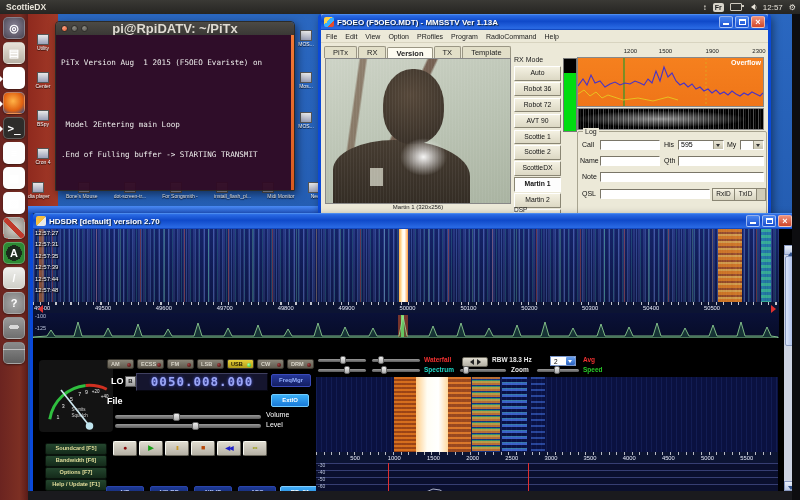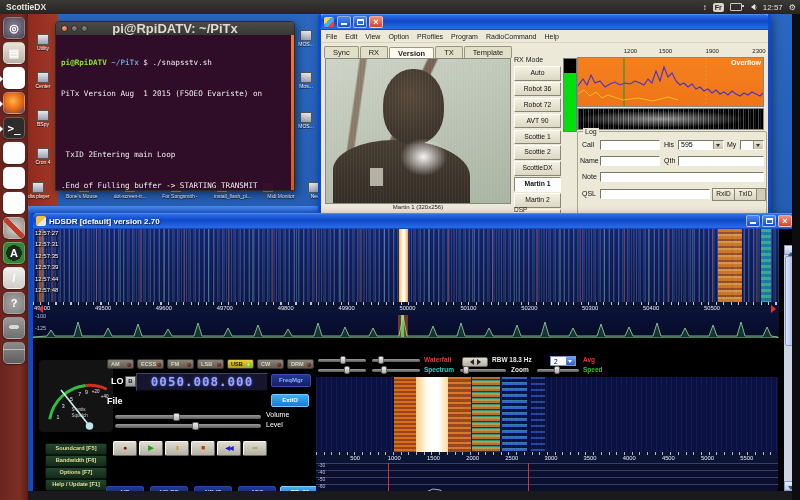--- a/index.html
+++ b/index.html
@@ -273,42 +273,42 @@
     </div>
 
   <div id="term">
     <div id="term-title">
       <div class="wbtn close"></div>
       <div class="wbtn min"></div>
       <div class="wbtn max"></div>
       <span>pi@RpiDATV: ~/PiTx</span>
     </div>
     <div id="term-body">
-      <div><span class="tp">pi@RpiDATV</span> <span class="tpath">~/PiTx</span><span> $ ./snapsstv.sh</span></div>
       <div>PiTx Version Aug  1 2015 (F5OEO Evariste) on</div>
       <div> </div>
-      <div> TxID 2Entering main Loop</div>
+      <div> Model 2Entering main Loop</div>
       <div>.End of Fulling buffer -&gt; STARTING TRANSMIT</div>
       
       
       
       
       
       
       
       
       
       
       <div id="tscroll"></div>
     </div>
   </div>
 
   <div id="mmsstv" class="xpwin">
     <div class="xp-title">
       <div class="xp-ico"></div>
+      <span class="ttext">F5OEO (F5OEO.MDT) - MMSSTV Ver 1.13A</span>
       <div class="xp-btns">
         <div class="xpb min">
             <i></i>
           </div>
         <div class="xpb max">
             <i></i>
           </div>
         <div class="xpb cls">×</div>
       </div>
     </div>
@@ -316,21 +316,21 @@
         <span class="">File</span>
         <span class="">Edit</span>
         <span class="">View</span>
         <span class="">Option</span>
         <span class="">PRofiles</span>
         <span class="">Program</span>
         <span class="">RadioCommand</span>
         <span class="">Help</span>
       </div>
     <div id="mm-tabs">
-        <span class="">Sync</span>
+        <span class="">PiTx</span>
         <span class="">RX</span>
         <span class="active">Version</span>
         <span class="">TX</span>
         <span class="">Template</span>
       </div>
     <div id="mm-img">
       <div class="torso"></div>
       <div class="head"></div>
       <div class="flare"></div>
       <div class="badge"></div>

